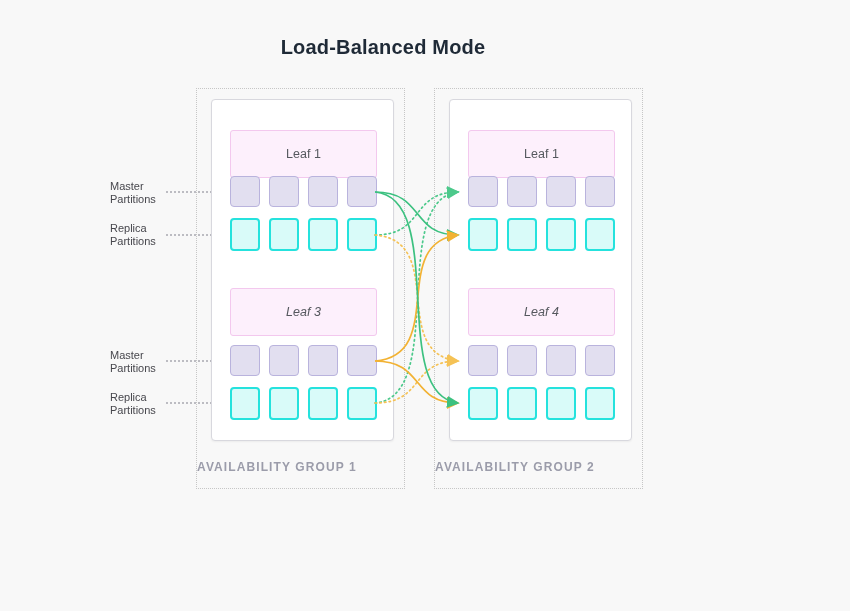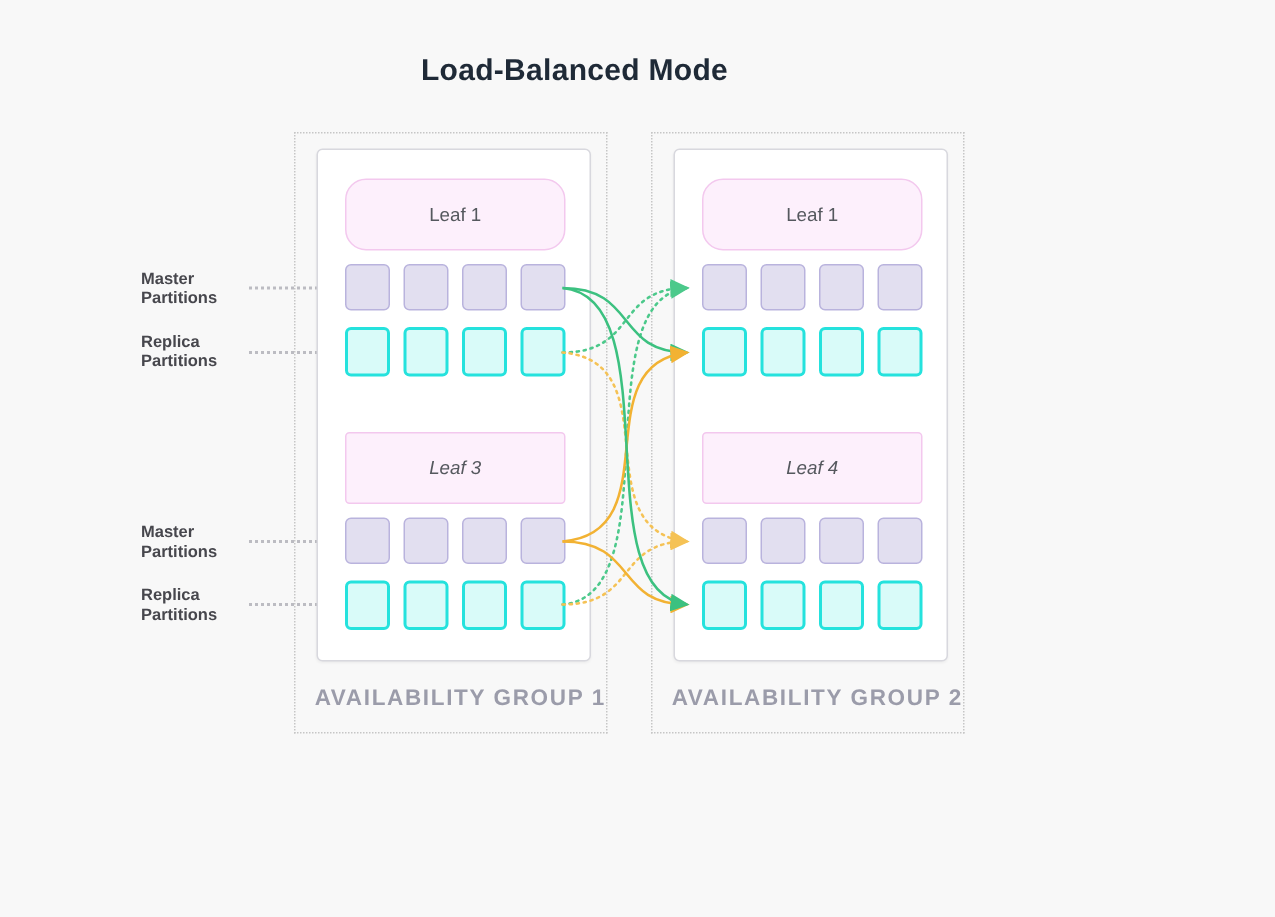--- a/index.html
+++ b/index.html
@@ -7,44 +7,44 @@
   .canvas{position:relative;width:766px;height:611px;overflow:hidden;background:var(--background,#f8f8f8);}
 
   .title{position:absolute;top:36px;left:0;width:100%;text-align:center;margin:0;
          font-size:20px;font-weight:bold;letter-spacing:.2px;color:var(--title-text,#1f2a37);}
 
   
   .group{position:absolute;top:88px;width:209px;height:401px;
          border:1px dotted var(--group-border,#c6c6c6);box-sizing:border-box;}
   .group.g1{left:196px;}
   .group.g2{left:434px;}
-  .glabel{position:absolute;left:0;bottom:14px;width:100%;text-align:right;
-          font-size:15px;font-weight:bold;letter-spacing:1.1px;
+  .glabel{position:absolute;left:0;bottom:14px;width:100%;text-align:left;
+          font-size:12px;font-weight:bold;letter-spacing:1.1px;
           color:var(--group-label-text,#9b9caa);}
 
   
   .card{position:absolute;top:10px;left:14px;width:183px;height:342px;background:#ffffff;
         border:1px solid var(--card-border,#d8d8de);border-radius:4px;
         box-shadow:0 1px 2px rgba(0,0,0,.05);box-sizing:border-box;}
 
   .leaf{position:absolute;left:18px;width:147px;height:48px;box-sizing:border-box;
         background:var(--leaf-fill,#fdf0fc);border:1px solid var(--leaf-border,#f3c8ee);
         border-radius:3px;display:flex;align-items:center;justify-content:center;
         font-size:12.5px;color:#55585e;}
-  .leaf.t1{top:19px;border-radius:14px;} .leaf.t2{top:188px;font-style:italic;}
+  .leaf.t1{top:30px;} .leaf.t2{top:188px;font-style:italic;}
 
   .prow{position:absolute;left:18px;width:147px;display:flex;justify-content:space-between;}
   .prow.m1{top:76px;} .prow.r1{top:118px;} .prow.m2{top:245px;} .prow.r2{top:287px;}
   .pbox{width:30px;height:31px;border-radius:4px;box-sizing:border-box;}
   .pbox.master{background:var(--master-fill,#e2dff0);border:1.5px solid var(--master-border,#b9b3dd);}
   .pbox.replica{height:33px;background:var(--replica-fill,#d9fbf9);border:2px solid var(--replica-border,#25e2dd);}
 
   
-  .rowlabel{position:absolute;left:94px;width:62px;font-size:11px;line-height:13px;
-            font-weight:bold;color:var(--label-text,#47474d);}
+  .rowlabel{position:absolute;left:110px;width:62px;font-size:11px;line-height:13px;
+            font-weight:normal;color:var(--label-text,#47474d);}
   .leader{position:absolute;left:166px;width:62px;height:0;
           border-top:2px dotted var(--leader-dots,#bcbcc2);}
 
   
   svg.links{position:absolute;left:0;top:0;pointer-events:none;}
   path.lnk{fill:none;stroke-width:1.7px;}
   path.sg{stroke:var(--solid-green,#3cc180);}
   path.sy{stroke:var(--solid-yellow,#f2b233);}
   path.dg{stroke:var(--dotted-green,#4cc98b);stroke-dasharray:1.5 3.2;stroke-linecap:round;}
   path.dy{stroke:var(--dotted-yellow,#f5c255);stroke-dasharray:1.5 3.2;stroke-linecap:round;}

